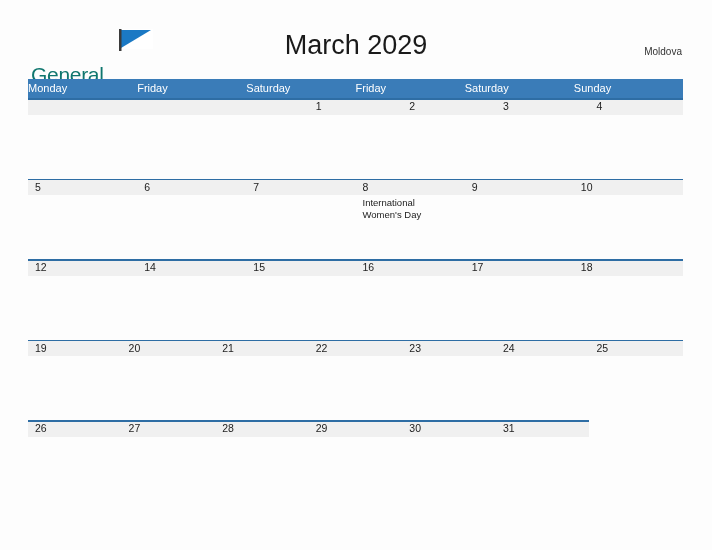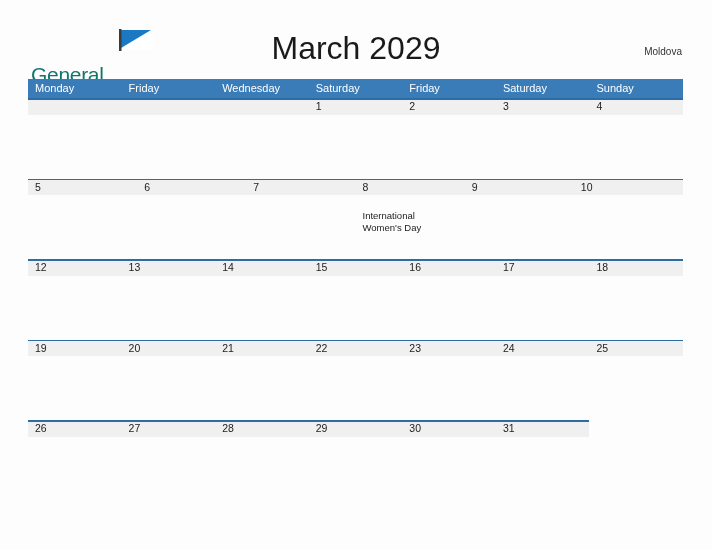--- a/index.html
+++ b/index.html
@@ -52,21 +52,21 @@
     width: 34px;
     height: 22px;
   }
 
   .month-title {
     position: absolute;
     left: 0;
     right: 0;
     top: 30px;
     text-align: center;
-    font-size: 32px;
+    font-size: 27px;
     color: #1a1a1a;
     font-weight: normal;
     letter-spacing: 0px;
   }
 
   .country {
     position: absolute;
     right: 30px;
     top: 46px;
     font-size: 10px;
@@ -84,21 +84,21 @@
   .weekdays {
     display: flex;
     background: #3a7cb8;
     height: 19px;
   }
   .weekday {
     flex: 1 1 0;
     color: #ffffff;
     font-size: 11px;
     line-height: 19px;
-    padding-left: 7px;
+    padding-left: 0;
     box-sizing: border-box;
     white-space: nowrap;
   }
 
   .week {
     position: relative;
     height: 80.5px;
   }
   .week-rule {
     position: absolute;
@@ -130,21 +130,21 @@
     height: 80px;
   }
   .day-number {
     font-size: 10.5px;
     color: #222;
     line-height: 13px;
     display: block;
     height: 13px;
   }
   .day-events {
-    margin-top: 16px;
+    margin-top: 3px;
   }
   .event {
     font-size: 9.5px;
     line-height: 12px;
     color: #222;
     width: 72px;
     word-wrap: break-word;
   }
 </style>
 </head>
@@ -166,21 +166,20 @@
 
   <div class="country">Moldova</div>
 
 </div>
 
 <div class="calendar">
 
   <div class="weekdays">
     <div class="weekday">Monday</div>
     <div class="weekday">Friday</div>
-    <div class="weekday">Wednesday</div>
     <div class="weekday">Saturday</div>
     <div class="weekday">Friday</div>
     <div class="weekday">Saturday</div>
     <div class="weekday">Sunday</div>
   </div>
 
   <div id="weeks-container">
       <div class="week">
         <div class="week-rule" style="width: 100%; background: rgb(46, 109, 164);"></div>
         <div class="week-band" style="width: 100%; background: rgb(240, 240, 240);"></div>
@@ -236,23 +235,20 @@
         </div>
       </div>
       <div class="week">
         <div class="week-rule" style="width: 100%; background: rgb(46, 109, 164);"></div>
         <div class="week-band" style="width: 100%; background: rgb(240, 240, 240);"></div>
         <div class="days">
           <div class="day">
             <span class="day-number">12</span>
           </div>
           <div class="day">
-            <span class="day-number">13</span>
-          </div>
-          <div class="day">
             <span class="day-number">14</span>
           </div>
           <div class="day">
             <span class="day-number">15</span>
           </div>
           <div class="day">
             <span class="day-number">16</span>
           </div>
           <div class="day">
             <span class="day-number">17</span>

